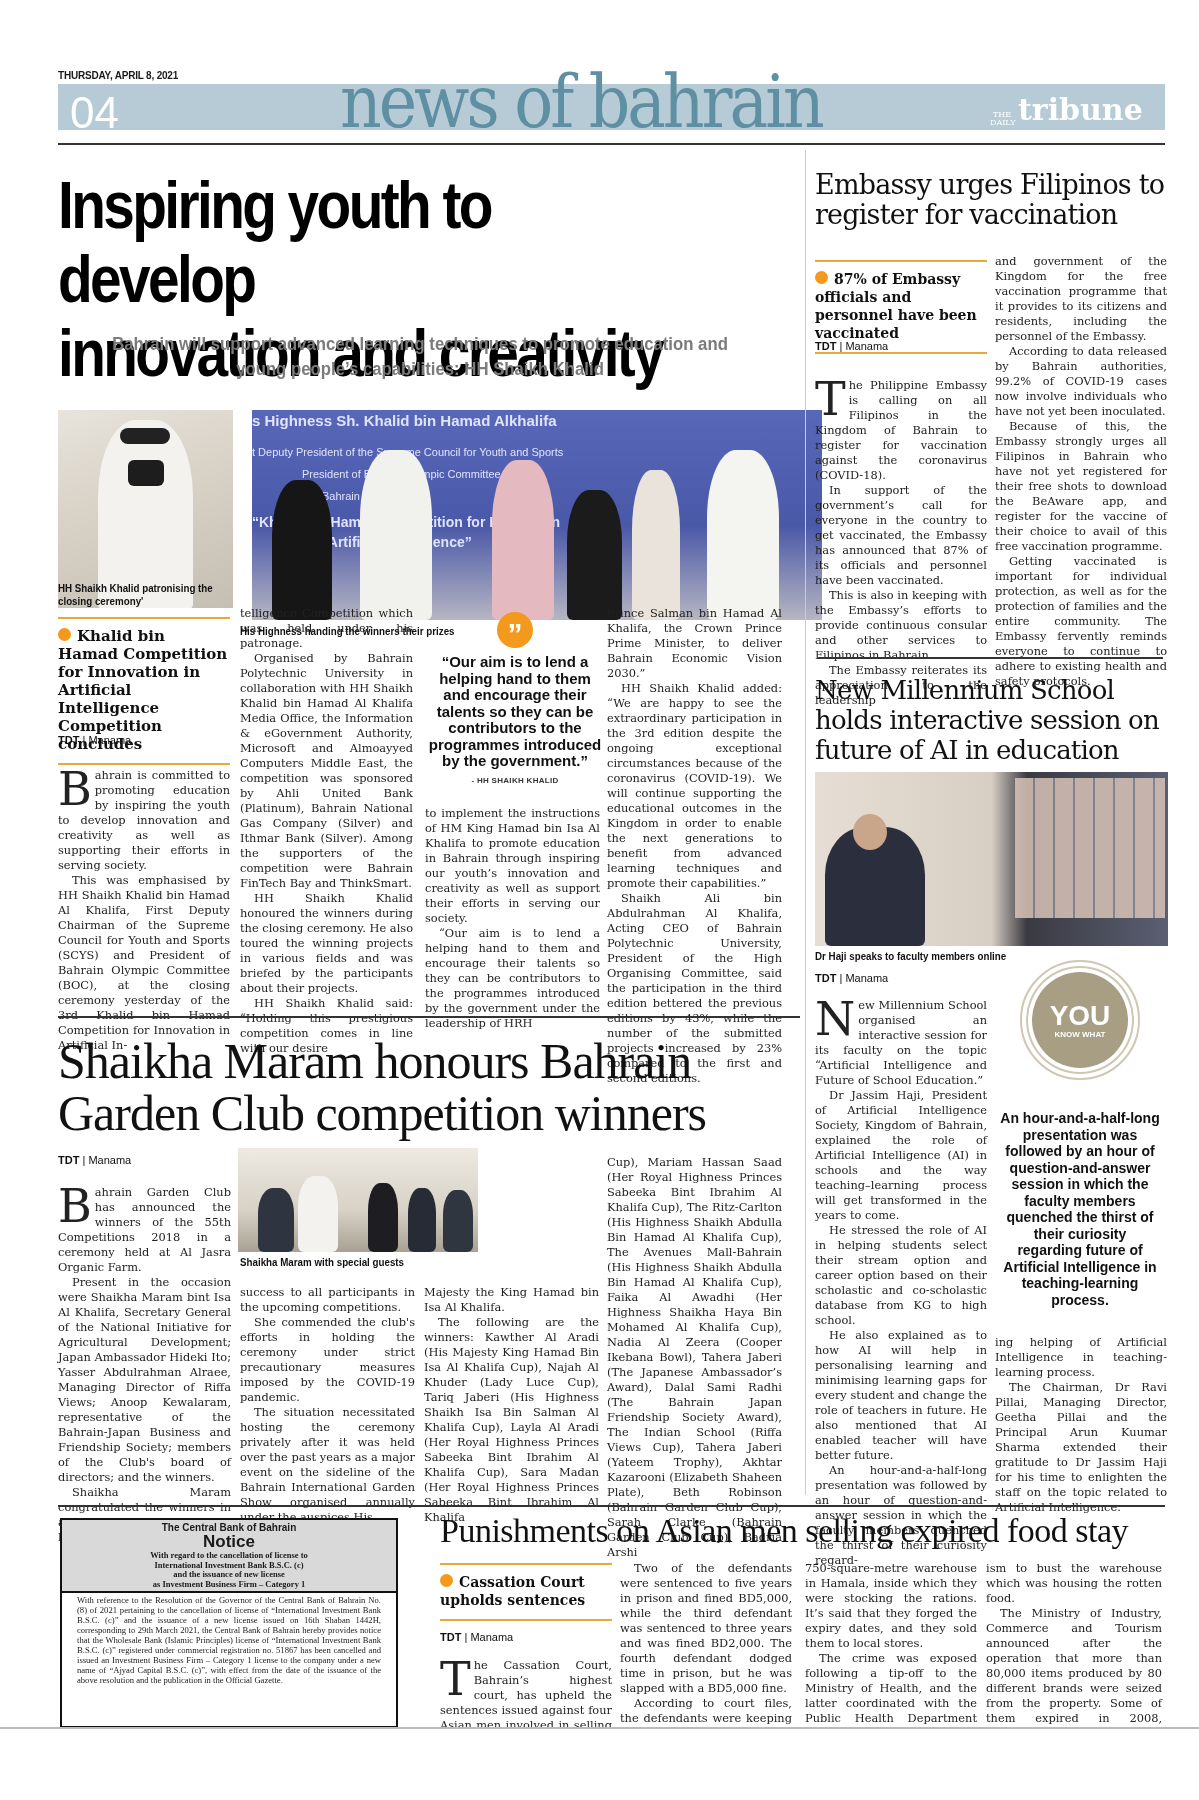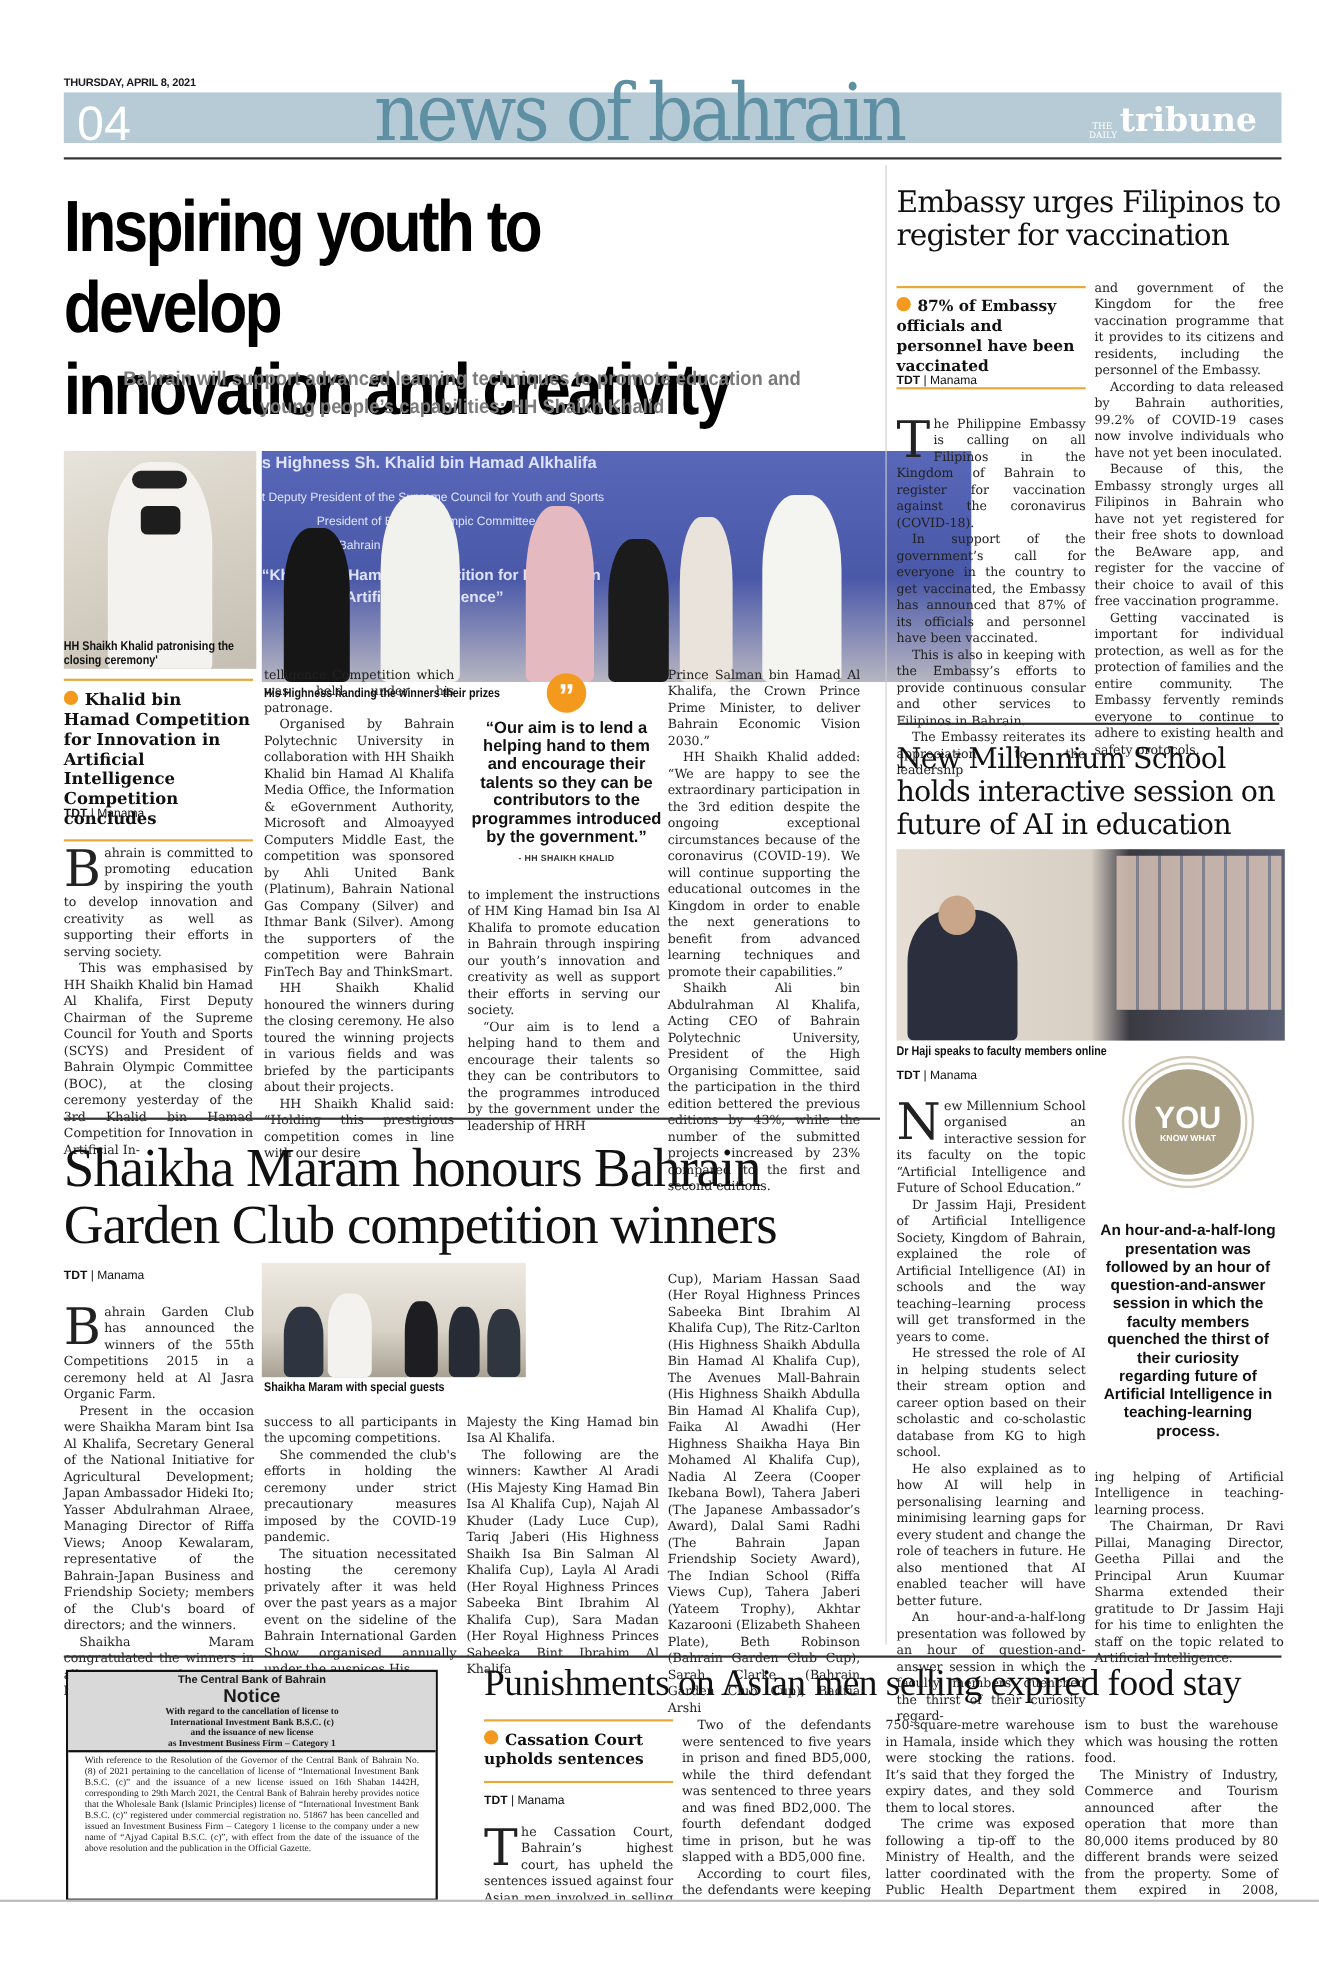--- a/index.html
+++ b/index.html
@@ -11,21 +11,21 @@
   .section { left: 340px; top: 62px; font-family: "DejaVu Serif", serif; font-weight: 300; font-size: 72px; color: #5e8fa3; letter-spacing: -3px; line-height: 80px; -webkit-text-stroke: 0; font-stretch: condensed; }
   .logo { left: 990px; top: 92px; color: #fff; font-family: "DejaVu Serif", serif; font-weight: bold; font-size: 30px; display: flex; align-items: flex-end; gap: 4px; }
   .logo small { font-size: 8px; line-height: 8px; font-weight: normal; text-align: center; width: 24px; }
   .rule { background: #333; height: 2px; }
 
   .h1 { left: 58px; top: 168px; width: 720px; font-family: "Liberation Sans", sans-serif; font-weight: bold; font-size: 66px; line-height: 74px; letter-spacing: -3px; transform: scaleX(0.86); transform-origin: left top; color: #000; }
   .dek { left: 70px; top: 332px; width: 700px; text-align: center; font-family: "Liberation Sans", sans-serif; font-size: 18px; line-height: 25px; color: #7b7b7b; font-weight: bold; transform: scaleX(0.93); transform-origin: center top;}
 
   .photo { background: #999; overflow: hidden; }
   .ph1 { left: 58px; top: 410px; width: 175px; height: 198px; background: linear-gradient(160deg,#e8e4dc 0%,#d9d3c8 40%,#c5bfb3 100%); }
-  .ph2 { left: 238px; top: 410px; width: 645px; height: 210px; background: linear-gradient(180deg,#5867b8 0%,#4a58a8 55%,#b7b6c2 100%); }
+  .ph2 { left: 252px; top: 410px; width: 570px; height: 210px; background: linear-gradient(180deg,#5867b8 0%,#4a58a8 55%,#b7b6c2 100%); }
   .ph-fig { position: absolute; border-radius: 40% 40% 6px 6px; }
   .ph-txt { position: absolute; color: #dfe3ff; font-family: "Liberation Sans", sans-serif; font-size: 11px; white-space: nowrap; }
   .caption { font-family: "Liberation Sans", sans-serif; font-weight: bold; font-size: 11.5px; line-height: 13px; color: #111; transform: scaleX(0.85); transform-origin: left top; }
 
   .col { font-size: 11.4px; line-height: 15px; text-align: justify; color: #222; font-family: "DejaVu Serif", serif; }
   .col p { text-indent: 14px; }
   .col p.first { text-indent: 0; }
   .drop { float: left; font-size: 46px; line-height: 38px; padding-right: 3px; margin-top: 2px; font-family: "DejaVu Serif", serif; }
 
   .kicker-box { border-top: 2px solid #e8a93a; border-bottom: 2px solid #e8a93a; padding: 8px 0 10px; font-family: "DejaVu Serif", serif; font-weight: bold; font-size: 15px; line-height: 18px; color: #111; }
@@ -181,21 +181,21 @@
   <p>The Chairman, Dr Ravi Pillai, Managing Director, Geetha Pillai and the Principal Arun Kuumar Sharma extended their gratitude to Dr Jassim Haji for his time to enlighten the staff on the topic related to Artificial Intelligence.</p>
 </div>
 
 <div class="abs rule" style="left:58px;top:1016px;width:742px;height:1.5px;"></div>
 <div class="abs h2big" style="left:58px;top:1035px;width:745px;">
   <div>Shaikha Maram honours Bahrain</div>
   <div>Garden Club competition winners</div>
 </div>
 <div class="abs byline" style="left:58px;top:1154px;"><b>TDT</b> | <span>Manama</span></div>
 <div class="abs col" style="left:58px;top:1185px;width:173px;">
-  <p class="first"><span class="drop">B</span><span>ahrain Garden Club has announced the winners of the 55th Competitions 2015 in a ceremony held at Al Jasra Organic Farm.</span></p>
+  <p class="first"><span class="drop">B</span><span>ahrain Garden Club has announced the winners of the 55th Competitions 2018 in a ceremony held at Al Jasra Organic Farm.</span></p>
   <p>Present in the occasion were Shaikha Maram bint Isa Al Khalifa, Secretary General of the National Initiative for Agricultural Development; Japan Ambassador Hideki Ito; Yasser Abdulrahman Alraee, Managing Director of Riffa Views; Anoop Kewalaram, representative of the Bahrain-Japan Business and Friendship Society; members of the Club's board of directors; and the winners.</p>
   <p>Shaikha Maram congratulated the winners in all categories and expressed her wishes of</p>
 </div>
 <div class="abs photo ph4">
   <div class="ph-fig" style="left:20px;top:40px;width:36px;height:64px;background:#2f3540;"></div>
   <div class="ph-fig" style="left:60px;top:28px;width:40px;height:76px;background:#f4f2ee;"></div>
   <div class="ph-fig" style="left:130px;top:35px;width:30px;height:69px;background:#1e1e22;"></div>
   <div class="ph-fig" style="left:170px;top:40px;width:28px;height:64px;background:#272b36;"></div>
   <div class="ph-fig" style="left:205px;top:42px;width:30px;height:62px;background:#303640;"></div>
 </div>

